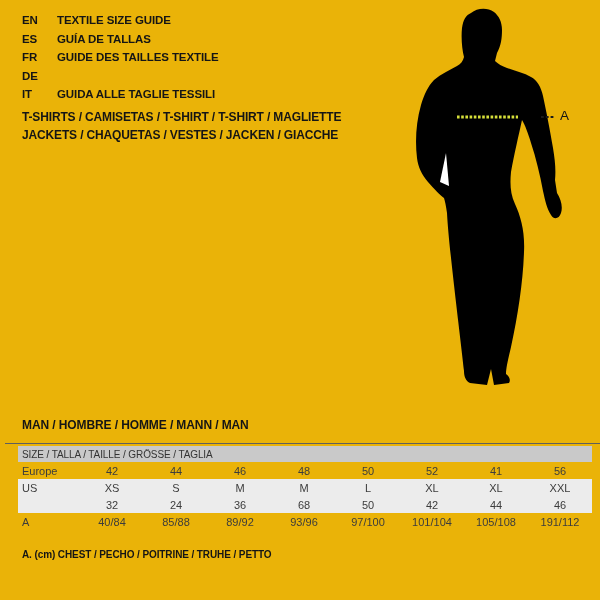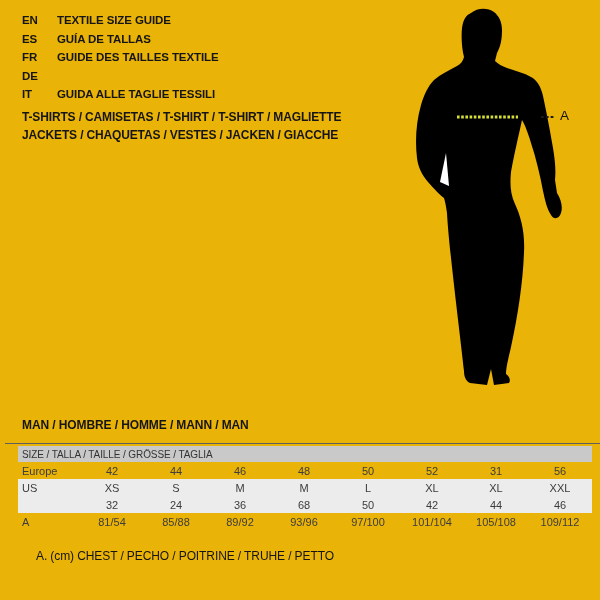--- a/index.html
+++ b/index.html
@@ -24,21 +24,21 @@
   
   .rule-top { position:absolute; left:5px; top:443px; width:595px; height:1px; background:#5f5f5f; }
   .size-table { position:absolute; left:18px; top:446px; width:574px; font-size:11px; color:#3c3c3c; }
   .thead { height:16px; background:var(--header-bg,#c9c9c9); display:flex; align-items:center; padding-left:4px; font-size:10px; color:#333; letter-spacing:-0.1px; box-sizing:border-box; }
   .trow { display:flex; height:17px; align-items:center; }
   .trow.striped { background:var(--stripe-bg,#ececec); }
   .tlabel { width:62px; padding-left:4px; box-sizing:border-box; }
   .tcell { flex:1; text-align:center; }
 
   
-  .footnote { position:absolute; left:36px; top:549px; font-size:12px; font-weight:normal; letter-spacing:-0.1px; }
+  .footnote { position:absolute; left:22px; top:549px; font-size:10px; font-weight:bold; letter-spacing:-0.1px; }
 </style>
 </head>
 <body>
 
 <div class="stage">
 
   <div class="lang-list">
     <div class="lang-row">
       <span class="lang-code">EN</span>
       <span class="lang-title">TEXTILE SIZE GUIDE</span>
@@ -119,21 +119,21 @@
     <div class="thead">SIZE / TALLA / TAILLE / GRÖSSE / TAGLIA</div>
 
     <div class="trow">
       <span class="tlabel">Europe</span>
       <span class="tcell">42</span>
       <span class="tcell">44</span>
       <span class="tcell">46</span>
       <span class="tcell">48</span>
       <span class="tcell">50</span>
       <span class="tcell">52</span>
-      <span class="tcell">31</span>
+      <span class="tcell">41</span>
       <span class="tcell">56</span>
     </div>
 
     <div class="trow striped">
       <span class="tlabel">US</span>
       <span class="tcell">XS</span>
       <span class="tcell">S</span>
       <span class="tcell">M</span>
       <span class="tcell">M</span>
       <span class="tcell">L</span>
@@ -149,26 +149,26 @@
       <span class="tcell">36</span>
       <span class="tcell">68</span>
       <span class="tcell">50</span>
       <span class="tcell">42</span>
       <span class="tcell">44</span>
       <span class="tcell">46</span>
     </div>
 
     <div class="trow">
       <span class="tlabel">A</span>
-      <span class="tcell">81/54</span>
+      <span class="tcell">40/84</span>
       <span class="tcell">85/88</span>
       <span class="tcell">89/92</span>
       <span class="tcell">93/96</span>
       <span class="tcell">97/100</span>
       <span class="tcell">101/104</span>
       <span class="tcell">105/108</span>
-      <span class="tcell">109/112</span>
+      <span class="tcell">191/112</span>
     </div>
   </div>
 
   <div class="footnote">A. (cm) CHEST / PECHO / POITRINE / TRUHE / PETTO</div>
 
 </div>
 
 </body></html>

